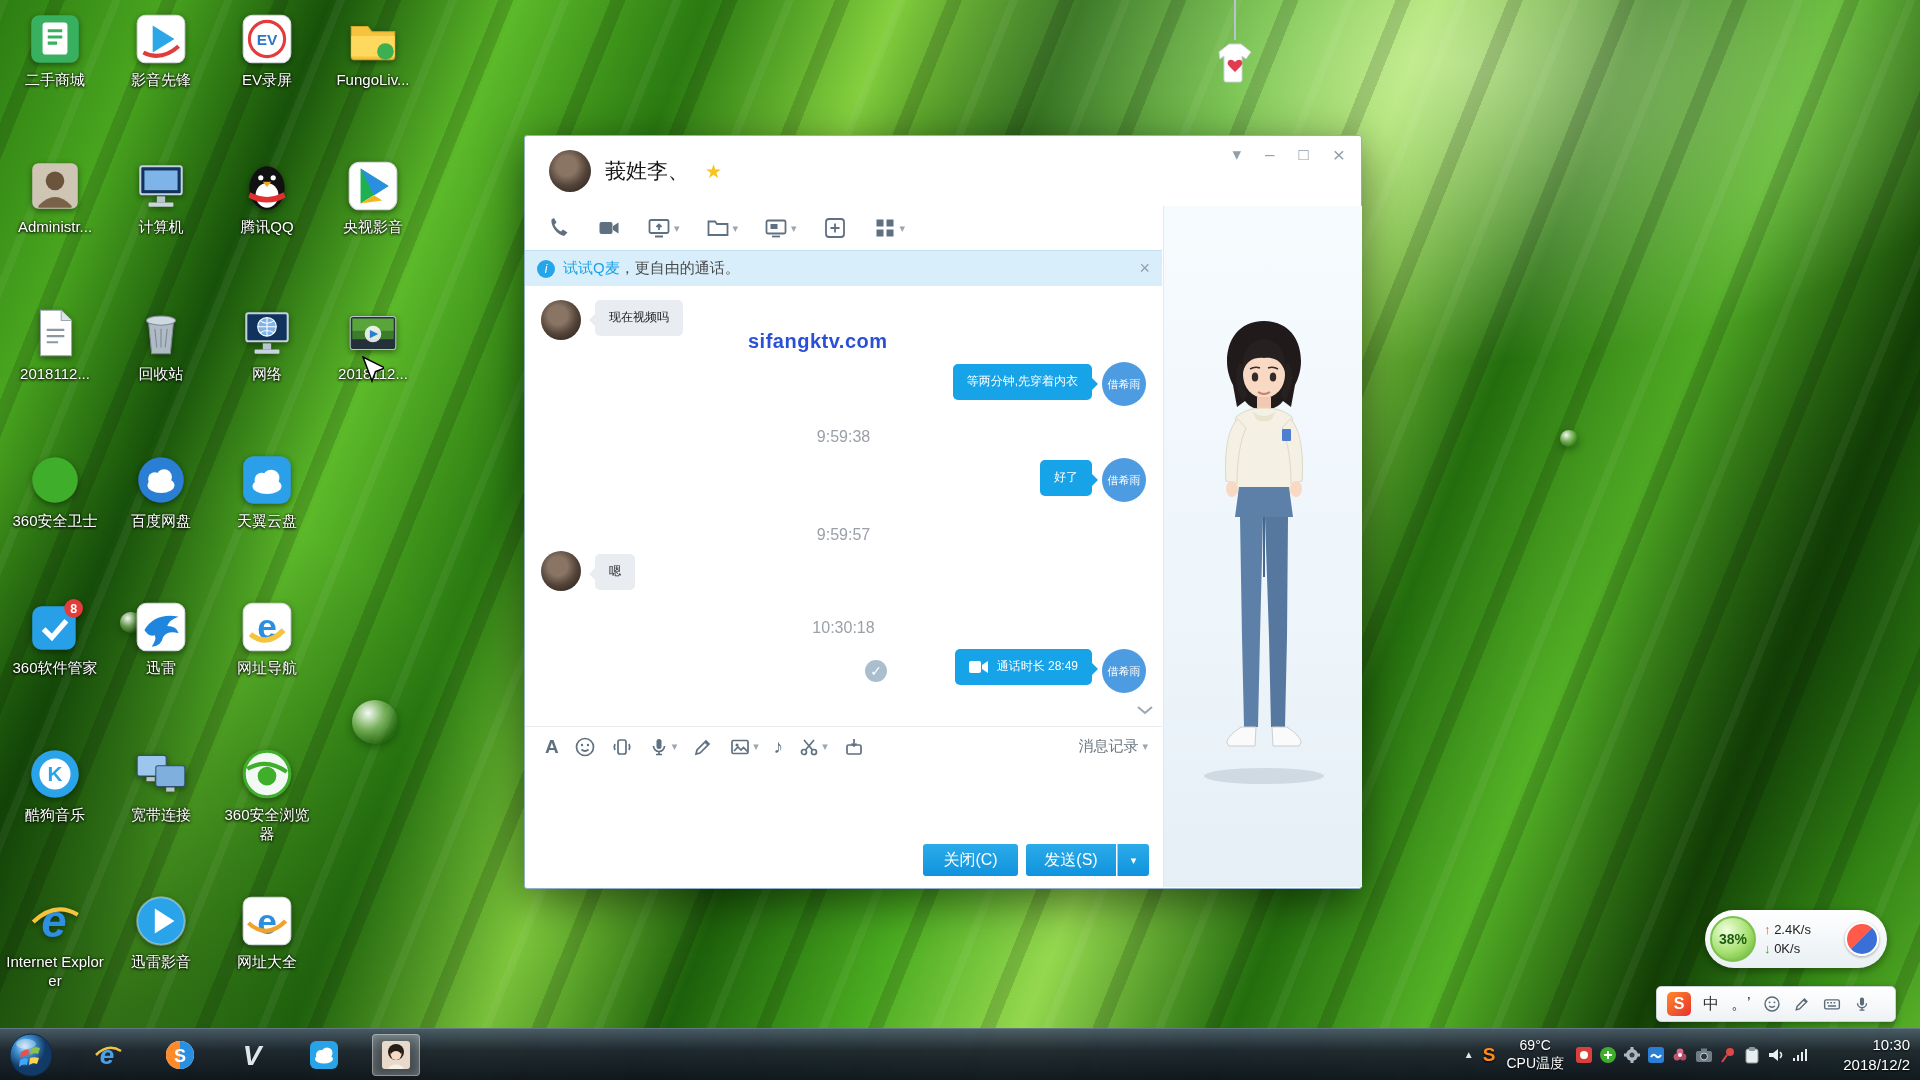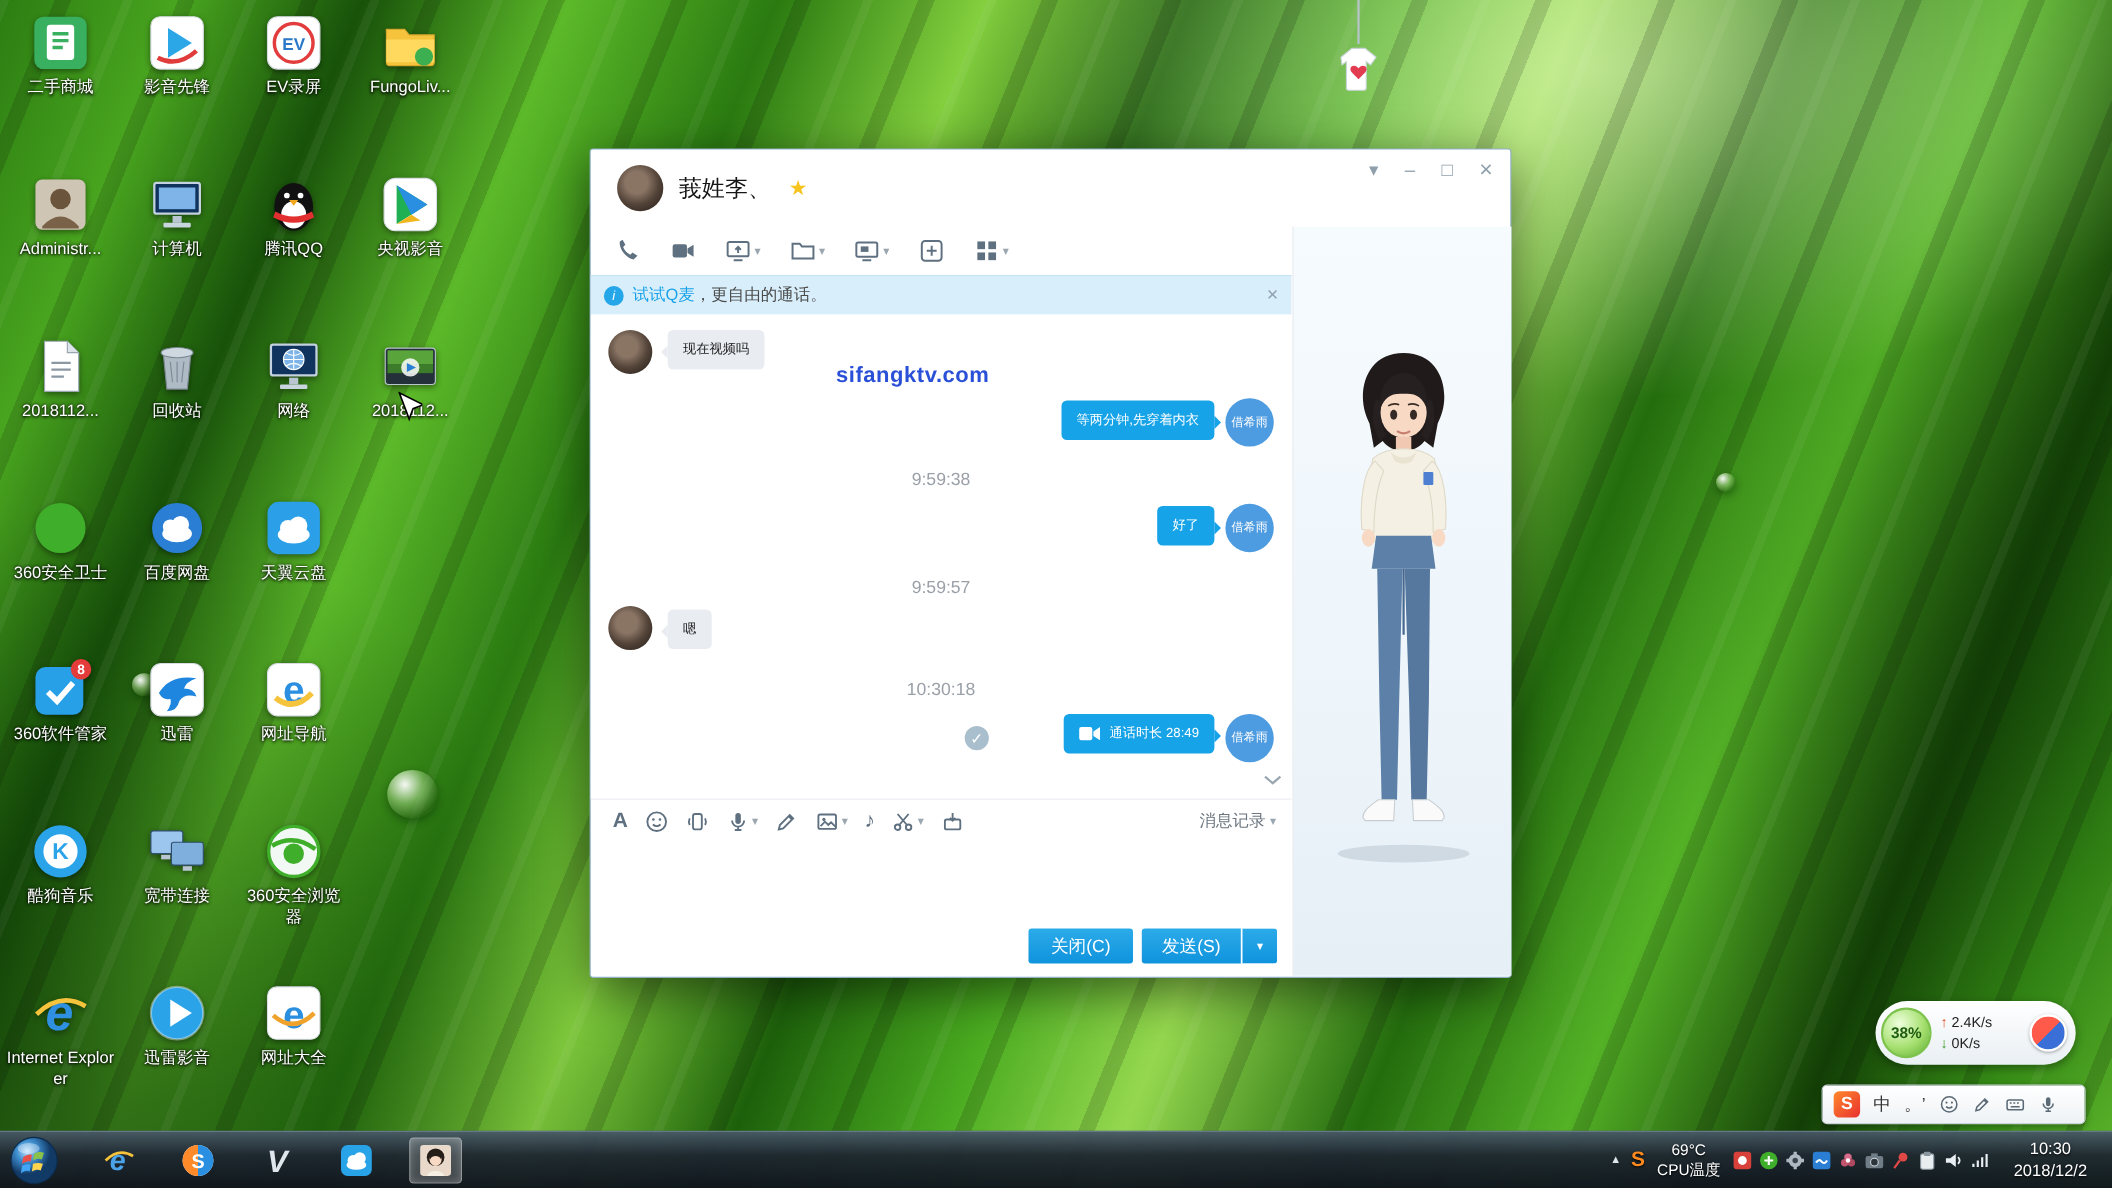--- a/index.html
+++ b/index.html
@@ -26,21 +26,21 @@
   .dgrid{position:absolute;left:2px;top:8px;z-index:2;display:grid;
     grid-template-columns:repeat(4,106px);grid-template-rows:repeat(7,147px);grid-auto-flow:column}
   .dcell{width:106px;text-align:center;cursor:default}
   .dcell>svg{width:58px;height:58px;margin:2px auto 0;display:block;filter:drop-shadow(0 2px 3px rgba(0,0,0,.45))}
   .dlabel{font-size:15px;color:#fff;text-shadow:0 1px 3px #000,0 0 3px rgba(0,0,0,.9);line-height:1.25;padding:3px 3px 0;word-break:break-all}
 
   
   .shirt{position:absolute;left:1205px;top:0;z-index:3}
 
   
-  .qqwin{position:absolute;left:536px;top:135px;width:838px;height:754px;background:#fff;
+  .qqwin{position:absolute;left:524px;top:135px;width:838px;height:754px;background:#fff;
     border:1px solid #8fb0c8;border-radius:3px;box-shadow:0 12px 44px rgba(0,0,0,.5);z-index:20}
   .titlebar{position:absolute;left:0;top:0;right:0;height:70px;display:flex;align-items:center;padding-left:24px;gap:14px}
   .av{border-radius:50%;background:radial-gradient(circle at 42% 38%,#8a7565 0 28%,#55453a 55%,#241d18 95%)}
   .av-title{width:42px;height:42px}
   .qtitle{font-size:21px;color:#151515}
   .qstar{font-size:19px;color:#f7c31d;margin-left:2px}
   .winctl{position:absolute;top:8px;right:16px;display:flex;gap:24px;align-items:center}
   .winctl span{font-size:17px;color:#8fa0ac;cursor:pointer;line-height:1}
   .winctl .wclose{font-size:21px}
 
@@ -124,21 +124,21 @@
   .tb-app{width:48px;height:42px;display:flex;align-items:center;justify-content:center;border-radius:4px;cursor:pointer}
   .tb-app svg{width:32px;height:32px}
   .tb-app.active{background:rgba(255,255,255,.2);border:1px solid rgba(255,255,255,.42);
     box-shadow:inset 0 0 8px rgba(255,255,255,.25)}
   .tb-right{margin-left:auto;display:flex;align-items:center;gap:9px;padding-right:10px}
   .tb-expand{color:#dfe8ee;font-size:10px;cursor:pointer}
   .tb-sogou{color:#ff8a1e;font-size:19px;font-weight:bold;text-shadow:0 1px 2px #000;cursor:pointer}
   .cpu{color:#fff;font-size:14px;line-height:1.25;text-align:center;text-shadow:0 1px 2px #000;cursor:default;margin:0 2px}
   .tray{display:flex;align-items:center;gap:6px}
   .tray svg{width:18px;height:18px;cursor:pointer}
-  .clock{color:#fff;font-size:15px;line-height:1.3;text-align:center;text-shadow:0 1px 2px #000;width:92px;cursor:pointer}
+  .clock{color:#fff;font-size:15px;line-height:1.3;text-align:right;text-shadow:0 1px 2px #000;width:92px;cursor:pointer}
 
   .cursor{position:absolute;left:362px;top:356px;z-index:60;pointer-events:none}
 </style>
 </head>
 <body>
 
 <div id="screen">
   <div class="bg"></div>
   <div class="droplet d1"></div>
   <div class="droplet d2"></div>

